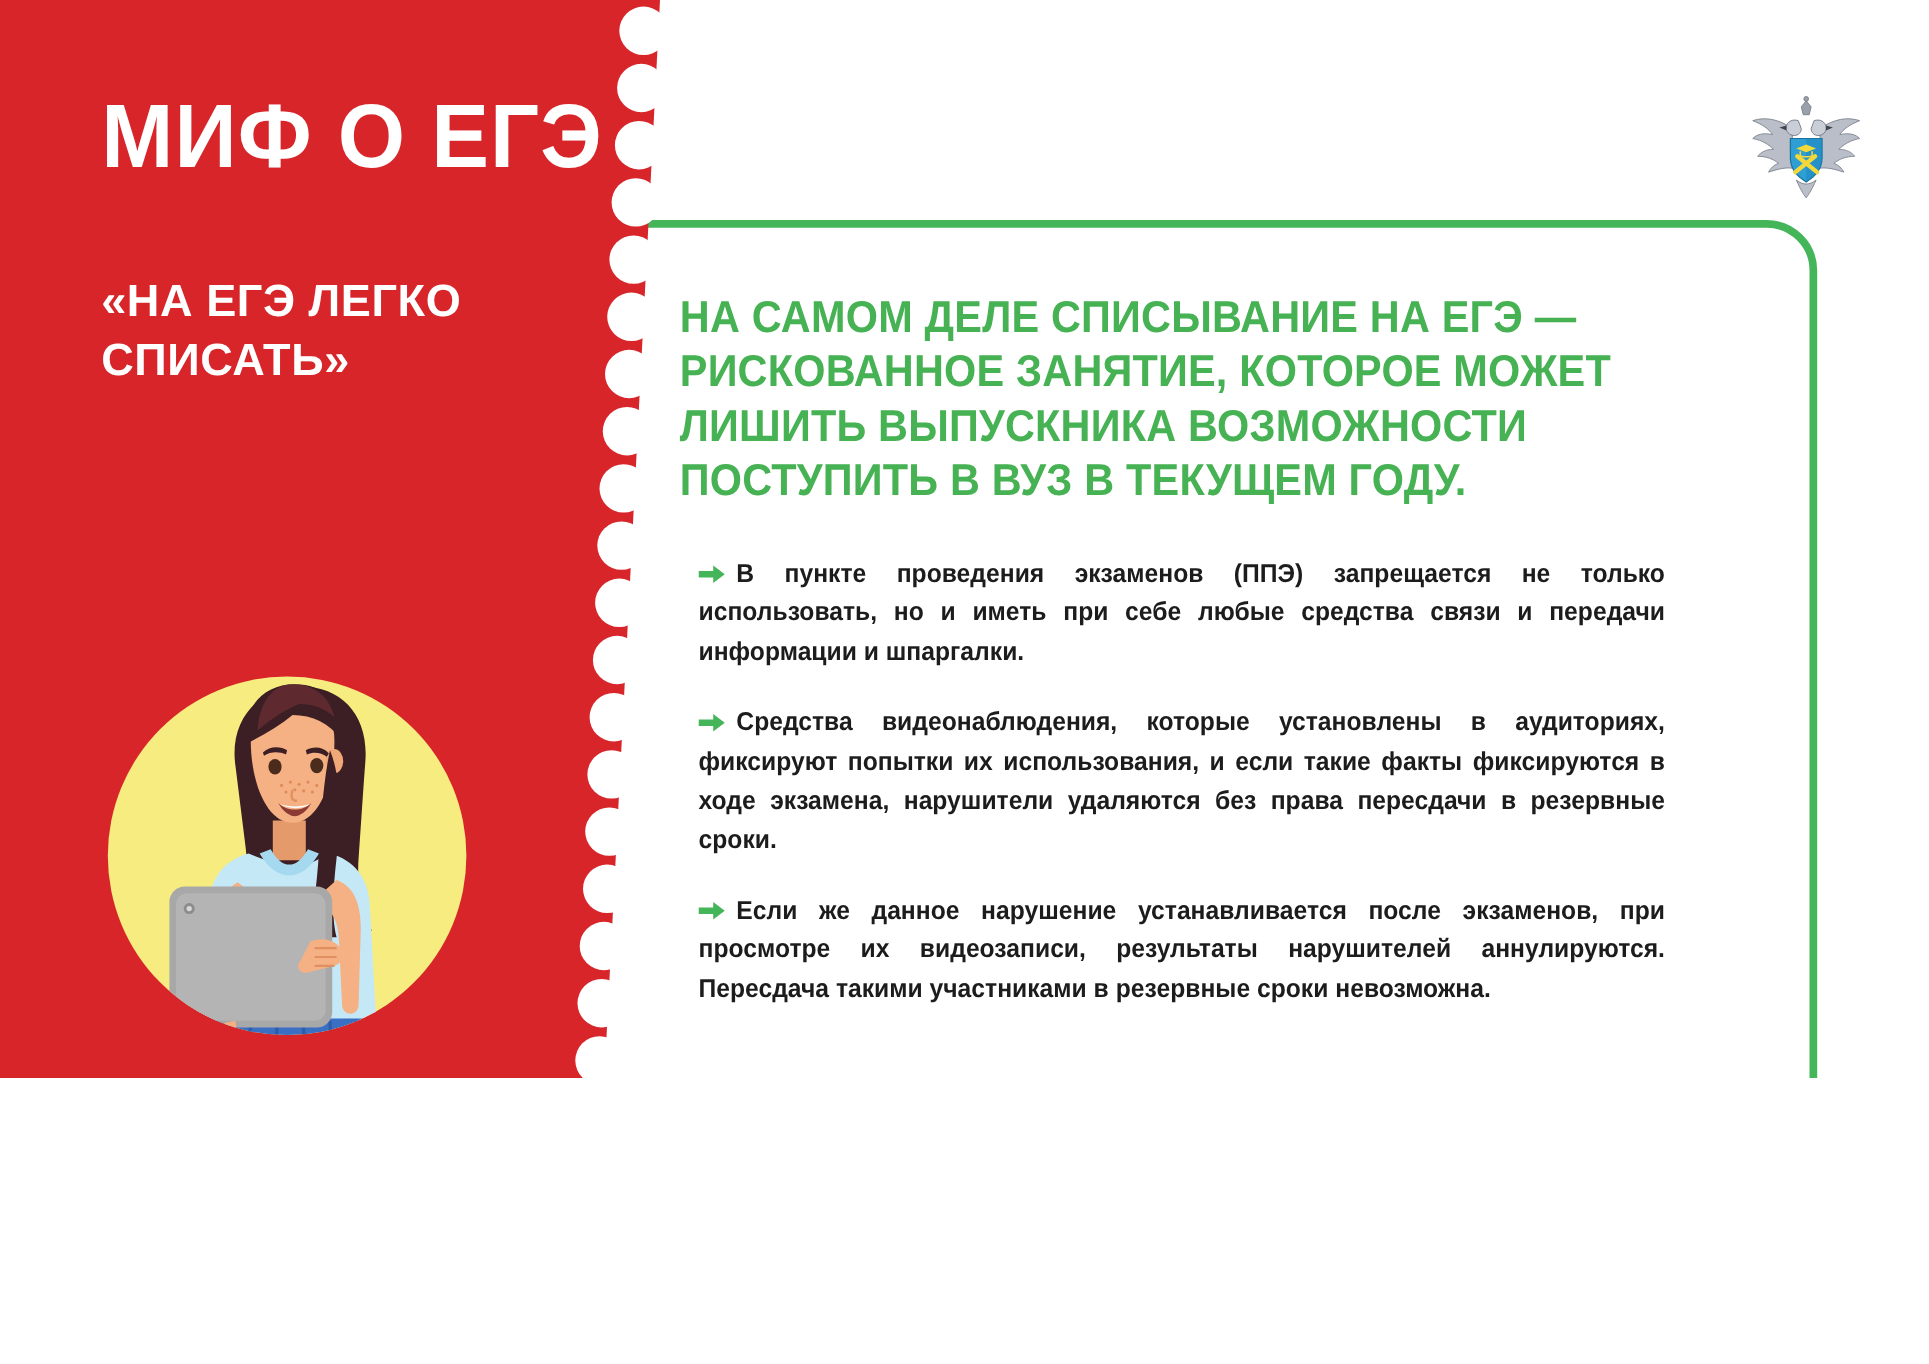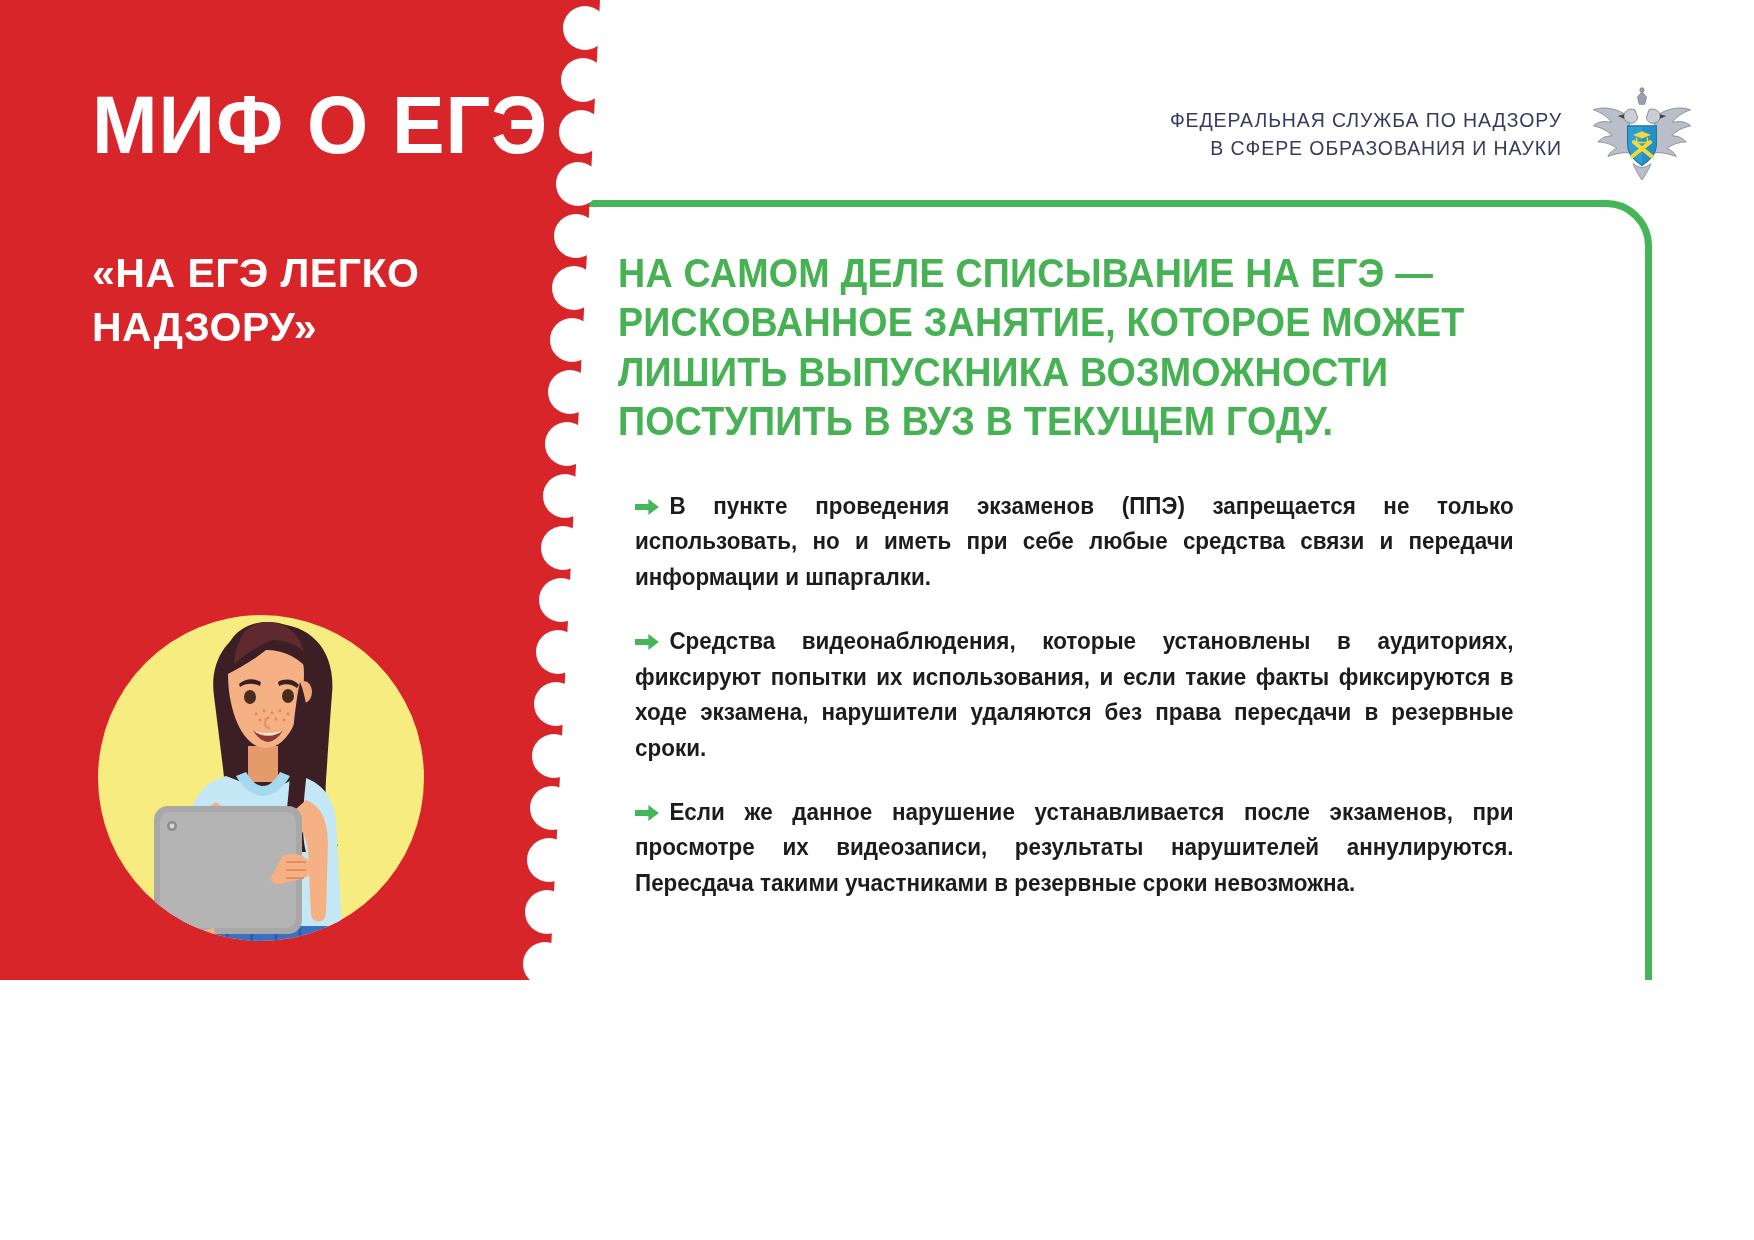--- a/index.html
+++ b/index.html
@@ -106,21 +106,21 @@
     border: 7px solid #45b55a;
     border-radius: 46px;
     box-sizing: border-box;
     z-index: 1;
   }
 
   
   .content {
     position: absolute;
     left: 618px;
-    top: 249px;
+    top: 264px;
     width: 880px;
     z-index: 4;
   }
   .lead {
     color: #46b253;
     font-size: 40.5px;
     line-height: 1.22;
     font-weight: bold;
     letter-spacing: 0.2px;
     margin: 0 0 42px 0;
@@ -211,27 +211,23 @@
       <circle cx="545" cy="964" r="22"></circle>
       <circle cx="543" cy="1016" r="22"></circle>
       <circle cx="540" cy="1068" r="22"></circle>
       <circle cx="538" cy="1120" r="22"></circle>
       <circle cx="536" cy="1172" r="22"></circle>
       <circle cx="534" cy="1224" r="22"></circle>
     </g>
   </svg>
 
   <div class="myth-title">МИФ О ЕГЭ</div>
-  <div class="myth-quote">«НА ЕГЭ ЛЕГКО НАДЗОРУ»</div>
+  <div class="myth-quote">«НА ЕГЭ ЛЕГКО СПИСАТЬ»</div>
 
   <div class="header">
-    <div class="org-text">
-      <div>ФЕДЕРАЛЬНАЯ СЛУЖБА ПО НАДЗОРУ</div>
-      <div>В СФЕРЕ ОБРАЗОВАНИЯ И НАУКИ</div>
-    </div>
     <svg class="emblem" viewBox="0 0 120 106" xmlns="http://www.w3.org/2000/svg">
 
       <g fill="#9aa0ac" stroke="#6f7582" stroke-width="0.8">
         <path d="M55 12 l5 -6 l5 6 l-2 8 h-6 z"></path>
         <circle cx="60" cy="4" r="2.4"></circle>
       </g>
 
       <path d="M46 34 C32 24 18 22 6 26 C16 30 22 34 26 40 C16 38 10 40 6 44 C16 46 22 50 27 55
                C19 55 14 58 11 62 C20 62 27 65 32 69 C27 71 24 74 22 78 C31 75 39 73 46 74 Z" fill="#b9bec8" stroke="#7d838f" stroke-width="0.9"></path>
 

